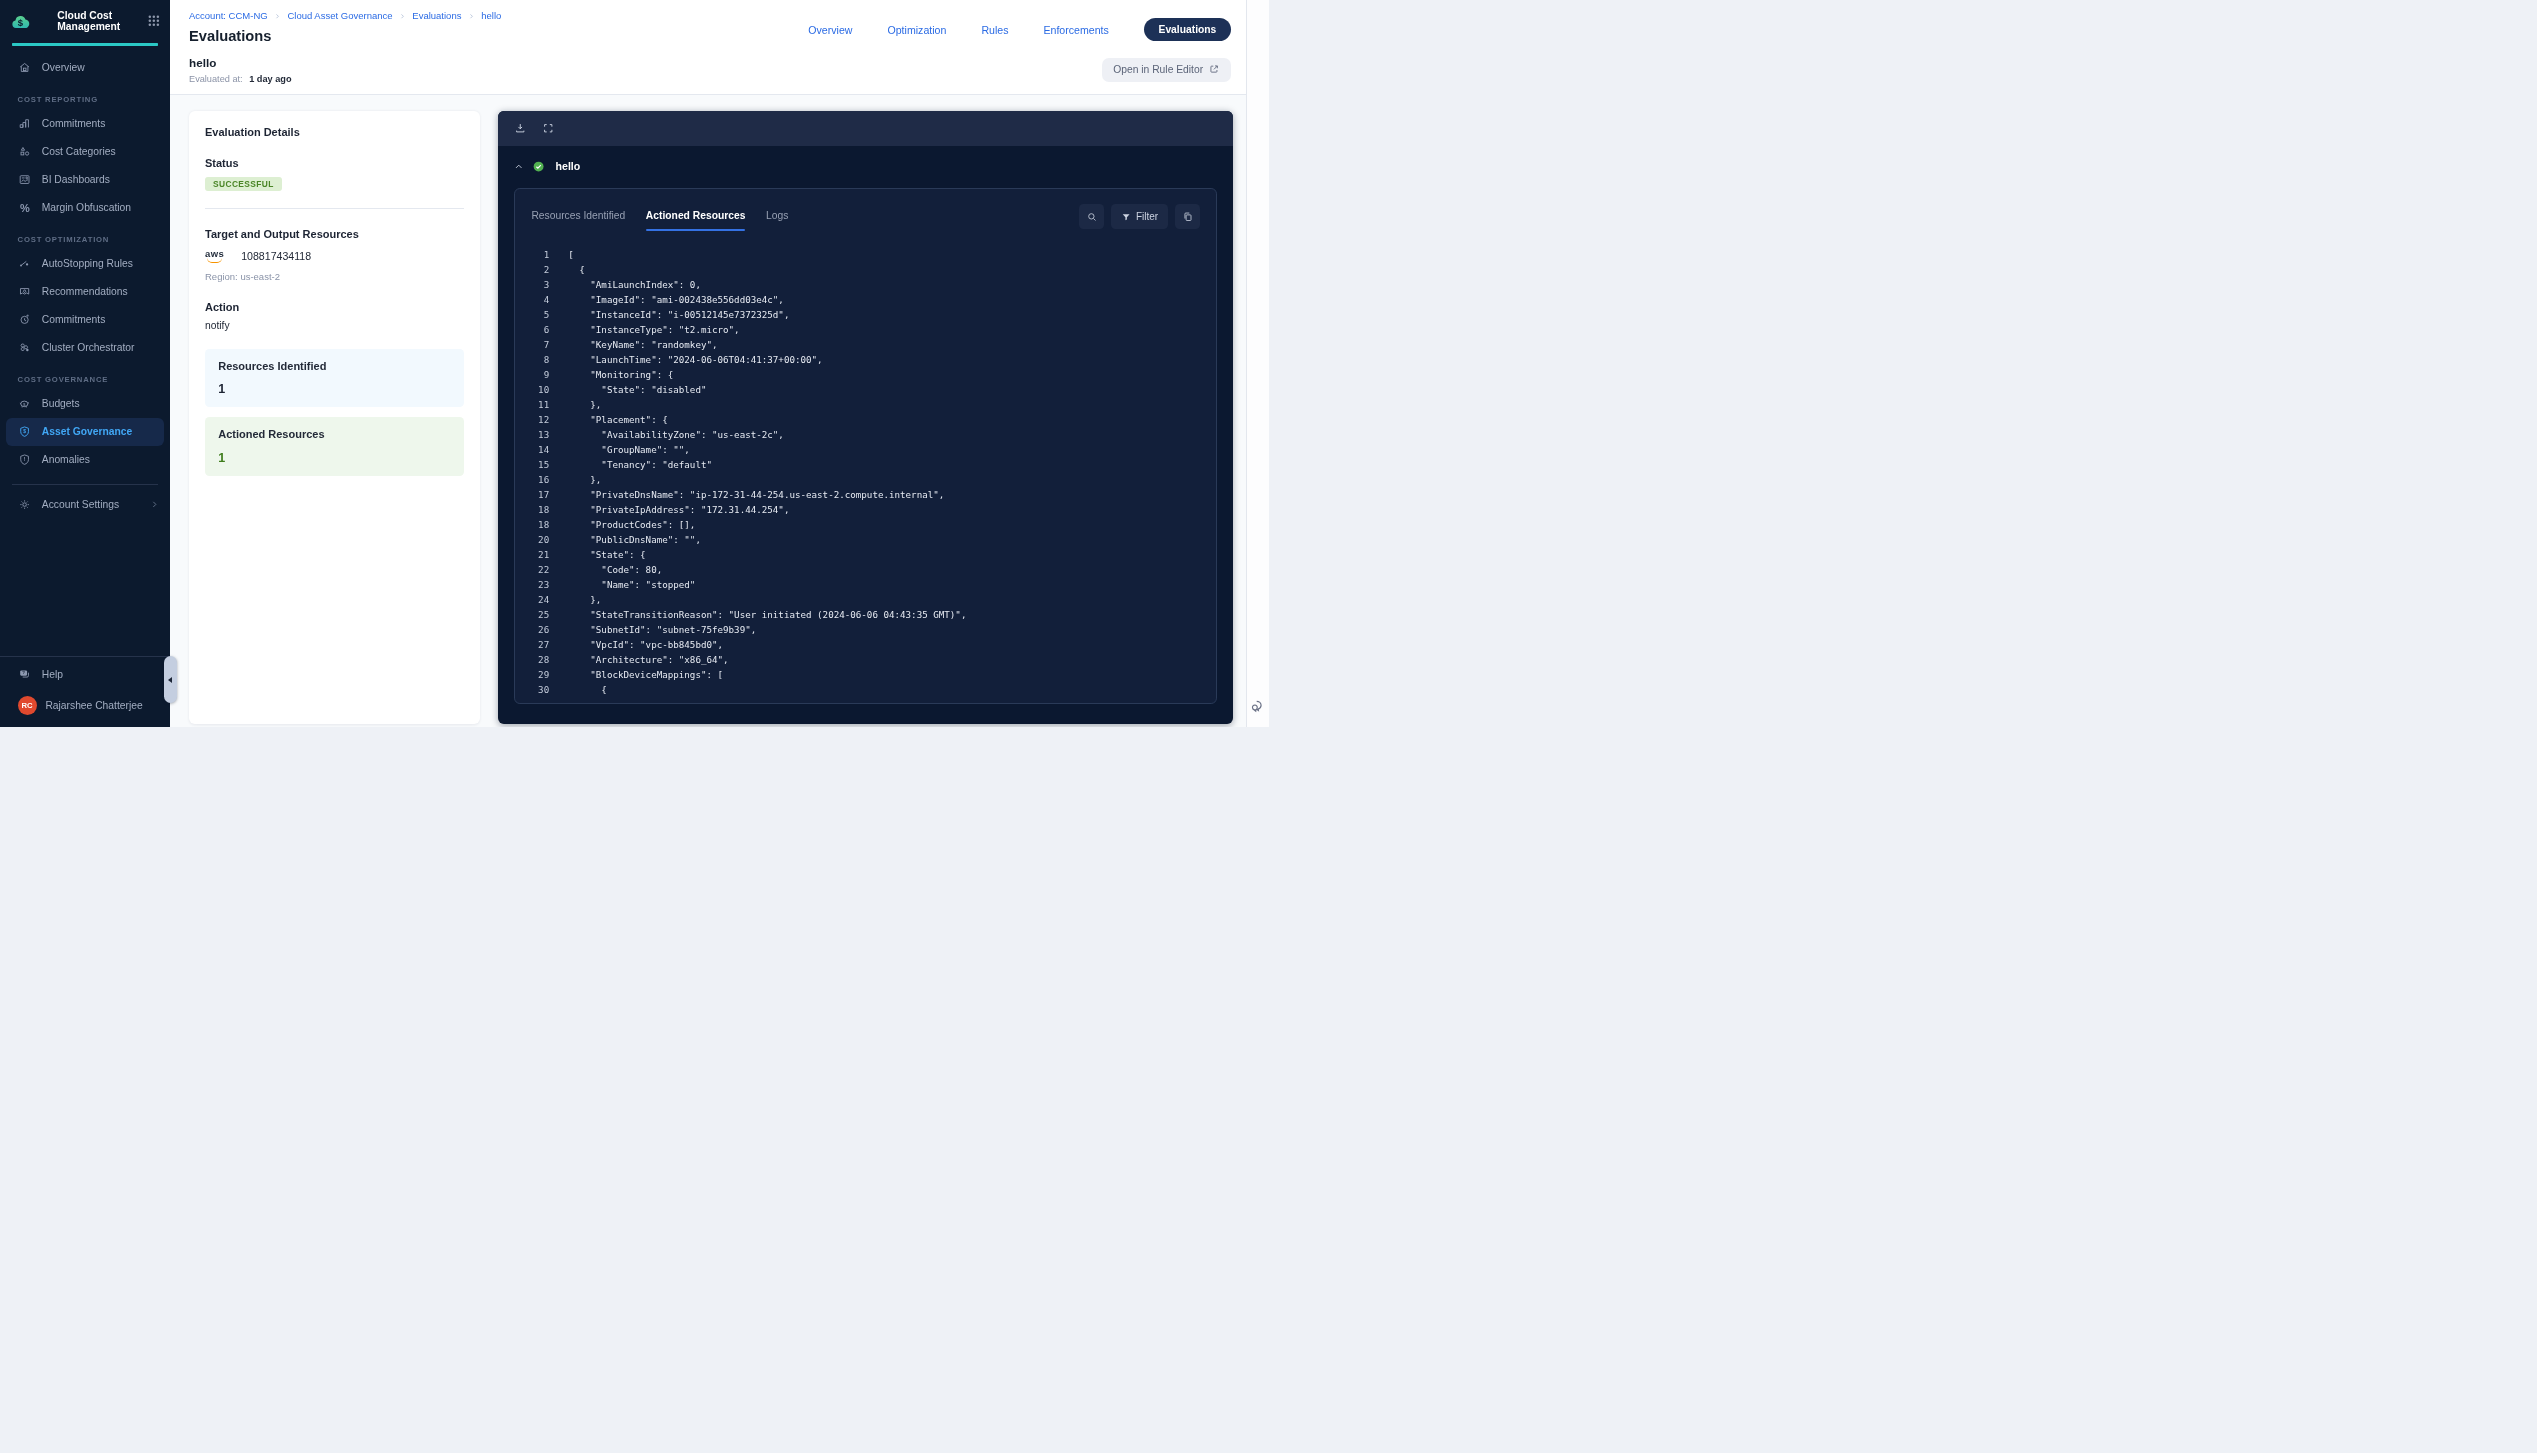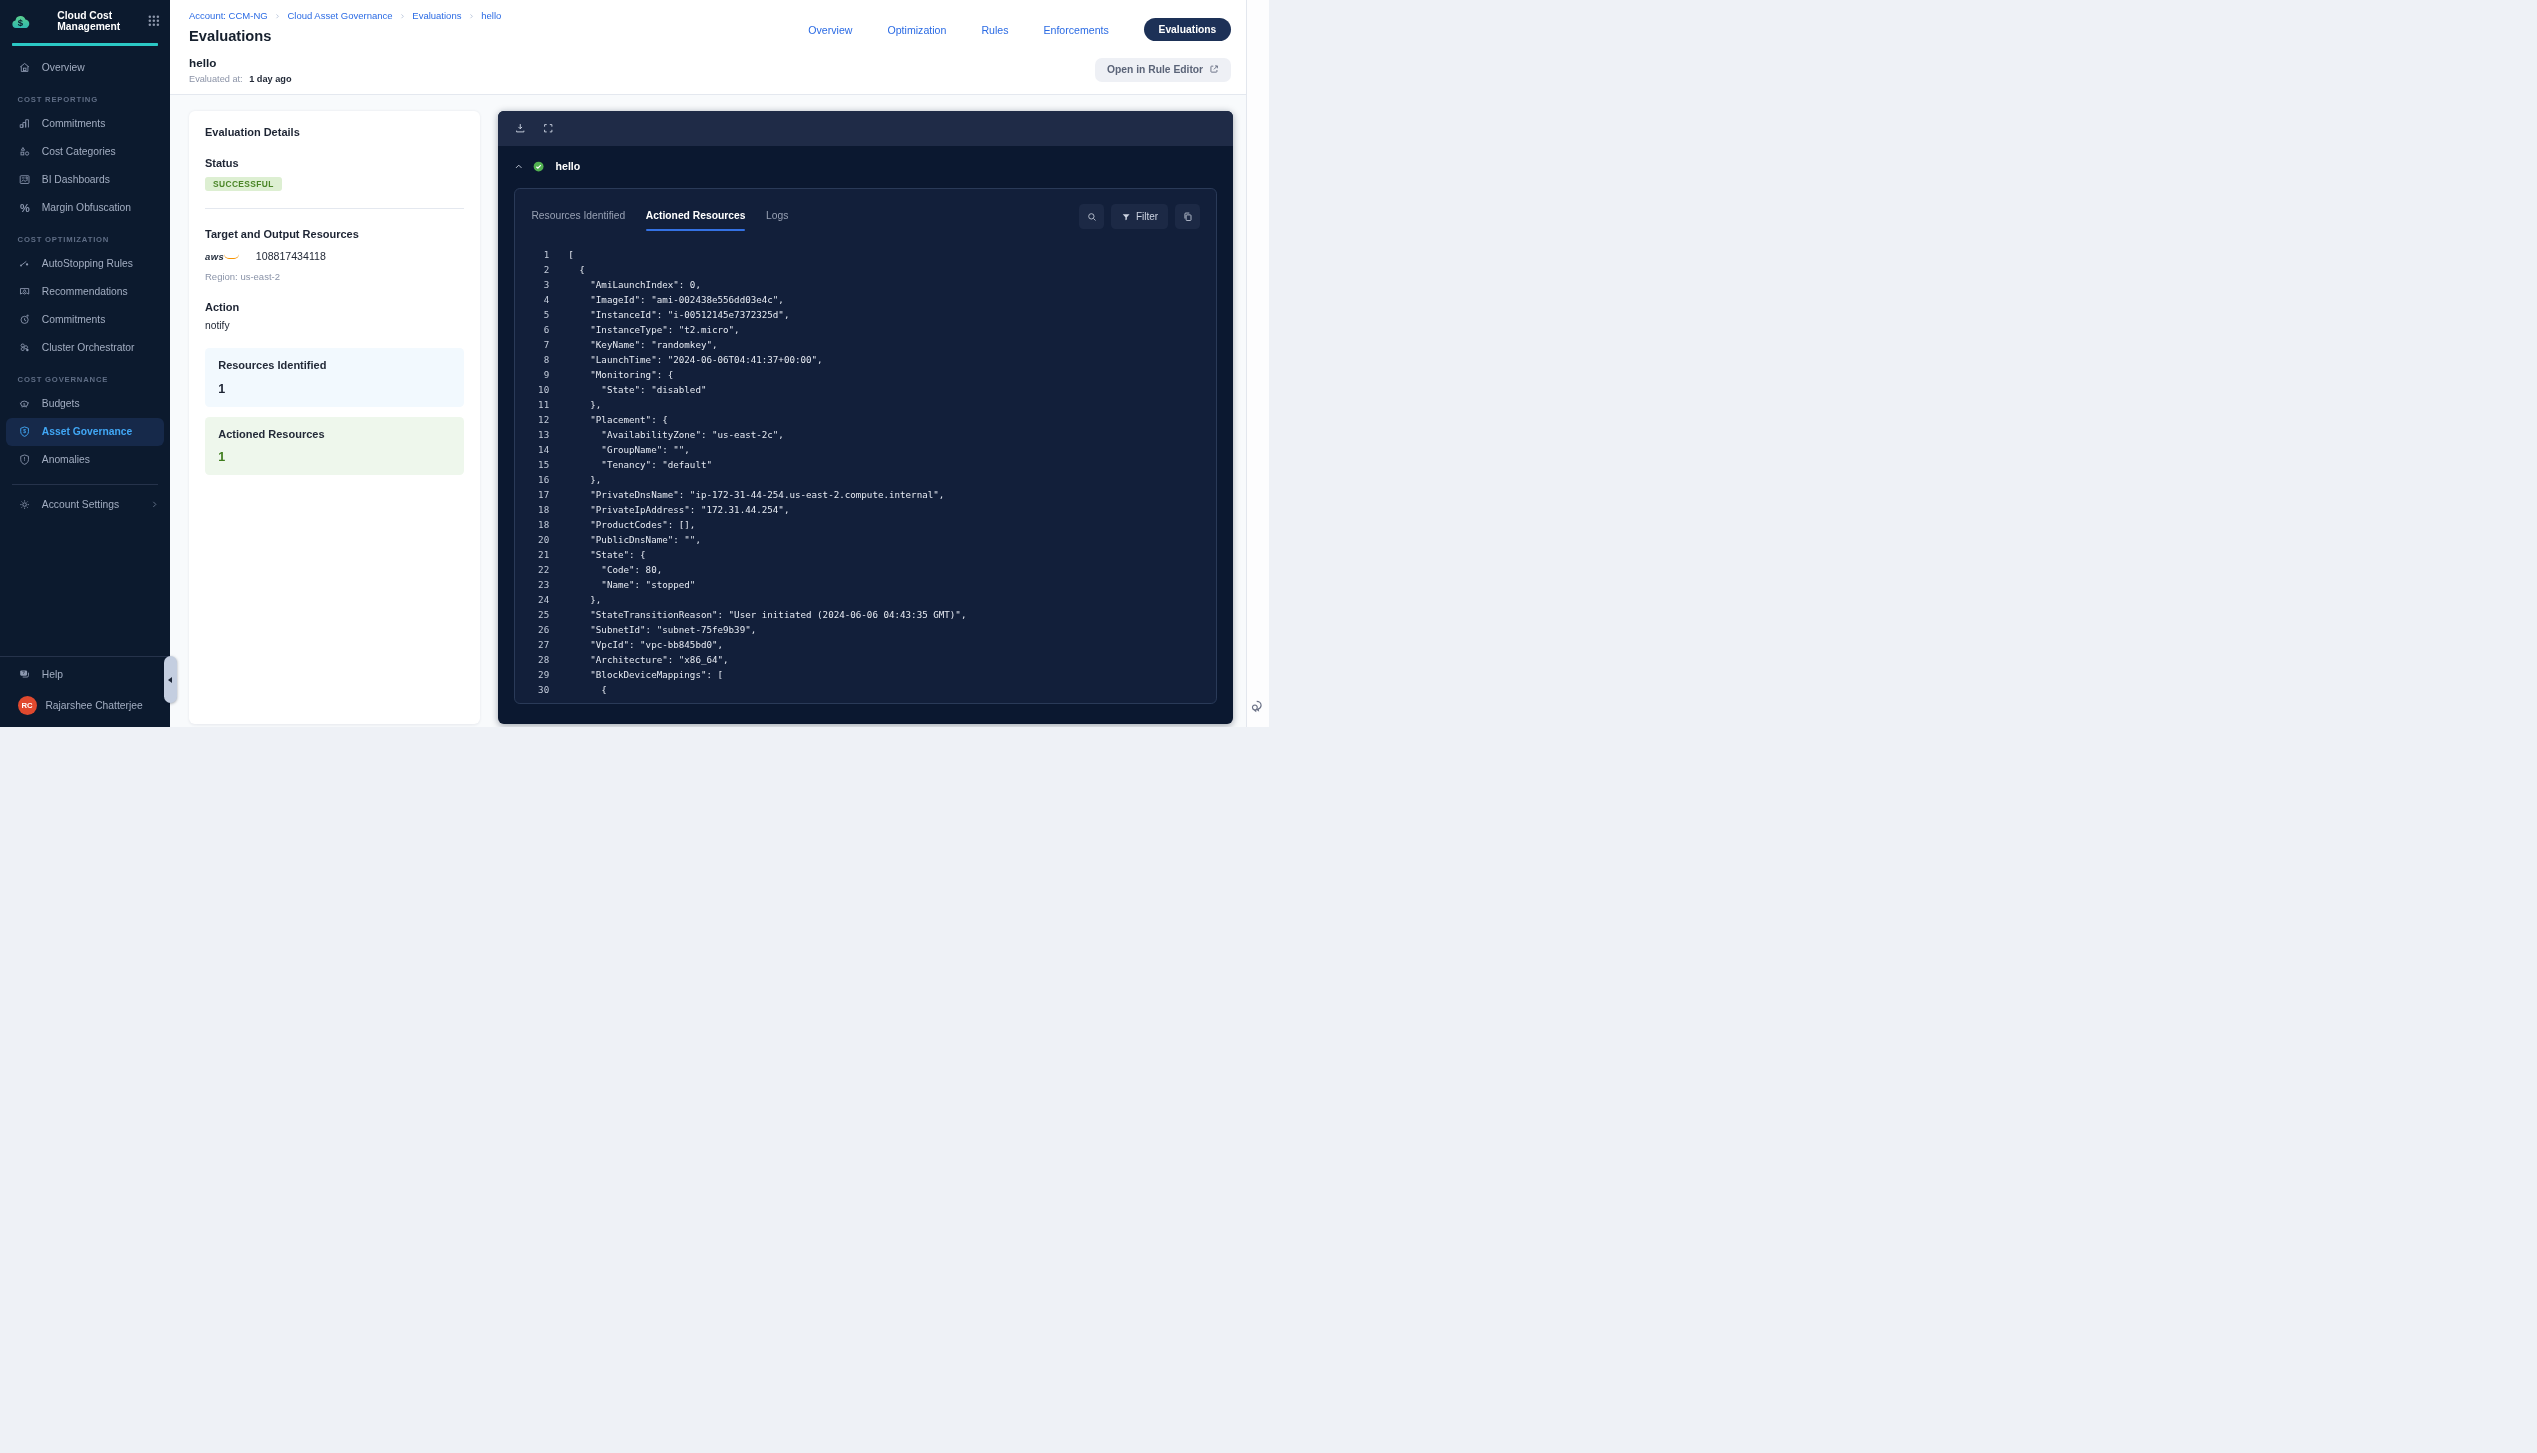--- a/index.html
+++ b/index.html
@@ -42,33 +42,33 @@
   .page-title { font-size:14.7px; font-weight:bold; color:#16202e; margin-top:6.6px; }
   .top-nav { display:flex; align-items:center; gap:35px; padding-top:5.1px; }
   .top-nav-link { color:#2b6be4; font-size:10.6px; cursor:pointer; }
   .top-nav-pill { background:#1d3157; color:#fff; font-size:10.3px; font-weight:bold; padding:5.9px 14.7px; border-radius:12.5px; cursor:pointer; }
   .header-sub { display:flex; align-items:center; padding:11.7px 38px 10.3px 19px; }
   .sub-left { flex:1; }
   .sub-title { font-size:11.7px; font-weight:bold; color:#16202e; }
   .sub-eval { margin-top:5.1px; font-size:9.2px; }
   .eval-label { color:#8b93a7; }
   .eval-value { color:#232a38; font-weight:bold; margin-left:4px; }
-  .open-btn { display:flex; align-items:center; gap:5.9px; background:#eef0f5; color:#5b6478; font-size:10.3px; font-weight:bold; padding:6.6px 11.7px; border-radius:7px; border:none; cursor:pointer; }
+  .open-btn { display:flex; align-items:center; gap:5.9px; background:#eef0f5; color:#5b6478; font-size:10.3px; font-weight:normal; padding:6.6px 11.7px; border-radius:7px; border:none; cursor:pointer; }
   .open-btn svg { color:#5b6478; }
 
   .content { flex:1; display:flex; gap:18.4px; padding:16px 36px 13.2px 19px; }
 
   
   .details-card { width:291px; min-width:291px; background:#fff; border-radius:5.9px; box-shadow:0 0.7px 2.9px rgba(20,30,60,.08); padding:14.7px 16px; overflow:hidden; }
   .dc-title { font-size:11px; font-weight:bold; color:#1d2433; }
   .dc-label { font-size:11px; font-weight:bold; color:#1d2433; margin-top:19px; }
   .status-badge { display:inline-block; margin-top:8px; background:#ddefd2; color:#4a8527; font-size:8.4px; font-weight:bold; letter-spacing:0.4px; padding:2px 8px; border-radius:2.9px; }
   .dc-divider { height:0.7px; background:#e4e8ef; margin:17.6px 0 1.5px 0; }
   .aws-row { display:flex; align-items:center; margin-top:10.3px; }
-  .aws-logo { display:flex; align-items:center;font-style:italic; }
+  .aws-logo { display:flex; flex-direction:column; align-items:center; }
   .aws-word { font-size:9.5px; font-weight:bold; color:#252f3e; line-height:7.3px; letter-spacing:0.4px; }
   .aws-smile { width:14.7px; height:5.1px; border-bottom:1.8px solid #f79400; border-radius:0 0 7.3px 7.3px; }
   .aws-id { margin-left:17px; font-size:10.6px; color:#232a38; }
   .dc-region { margin-top:8.8px; font-size:9.5px; color:#8a93a8; }
   .dc-value { margin-top:6.6px; font-size:10.3px; color:#232a38; }
   .stat-box { margin-top:10.3px; border-radius:4.4px; padding:11px 13.2px; }
   .stat-box.identified { background:#f2f9fe; margin-top:17.6px; }
   .stat-box.actioned { background:#eef7ec; }
   .stat-label { font-size:11px; font-weight:bold; color:#232a38; }
   .stat-value { margin-top:10.3px; font-size:12.5px; font-weight:bold; color:#1d2433; }

